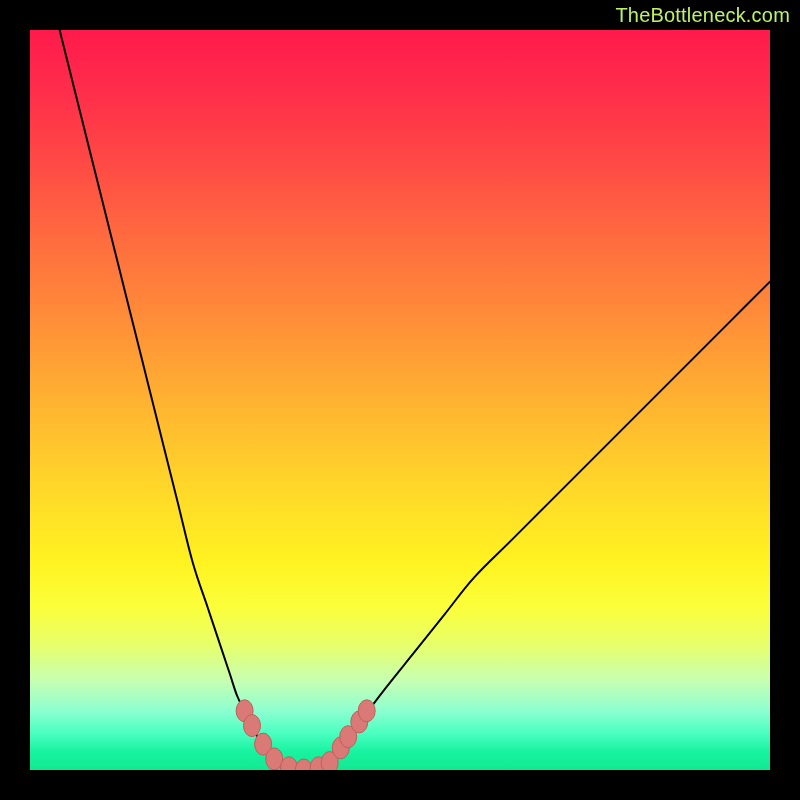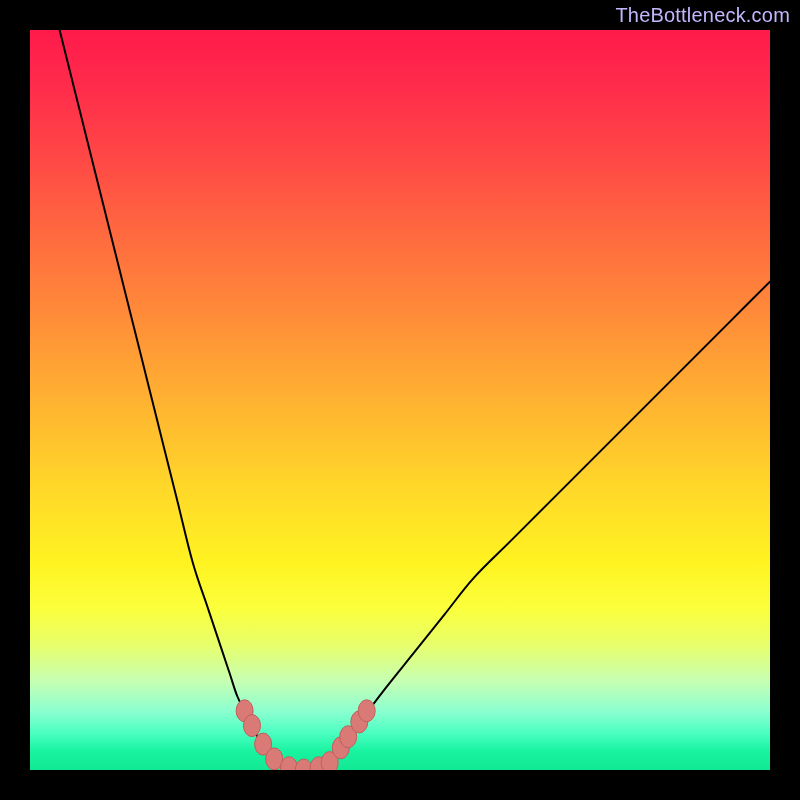--- a/index.html
+++ b/index.html
@@ -48,21 +48,21 @@
     position: absolute;
     left: 0;
     top: 0;
     width: 740px;
     height: 740px;
   }
   .attrib {
     position: absolute;
     top: 4px;
     right: 10px;
-    color: #c4b5fd;
+    color: #bef264;
     font-size: 20px;
     letter-spacing: 0.2px;
     font-weight: 400;
   }
 </style>
 </head>
 <body>
 
 <div class="frame">
   <div class="plot">

